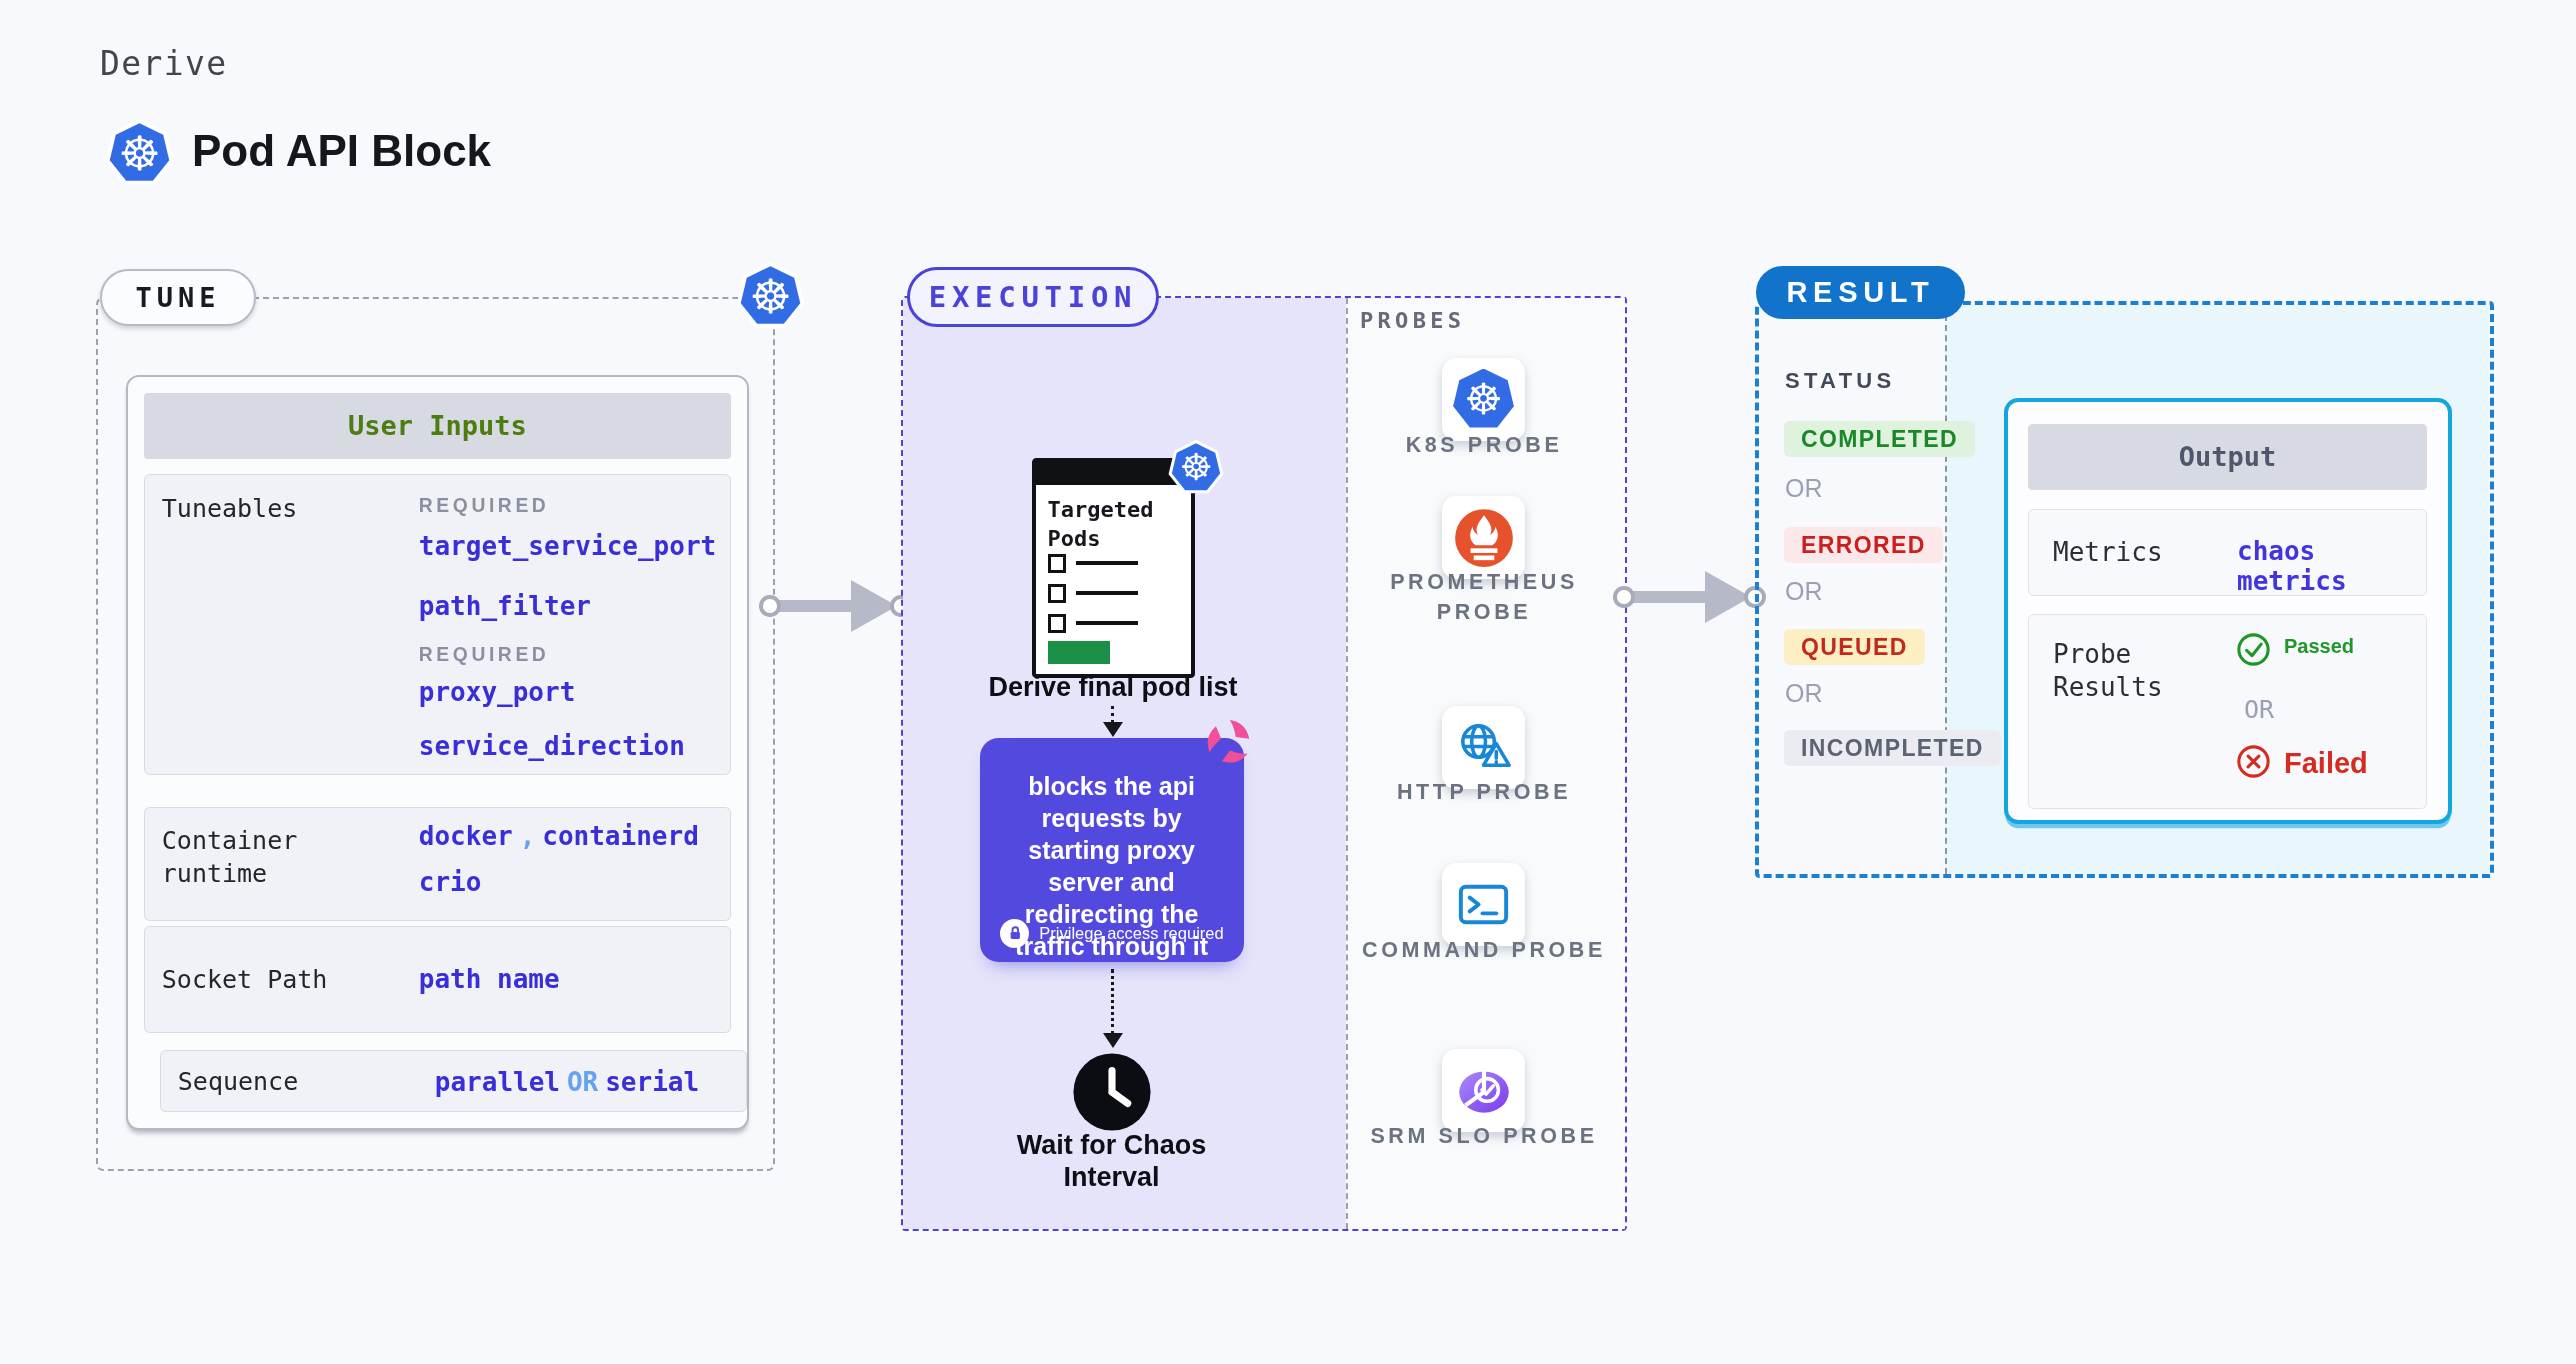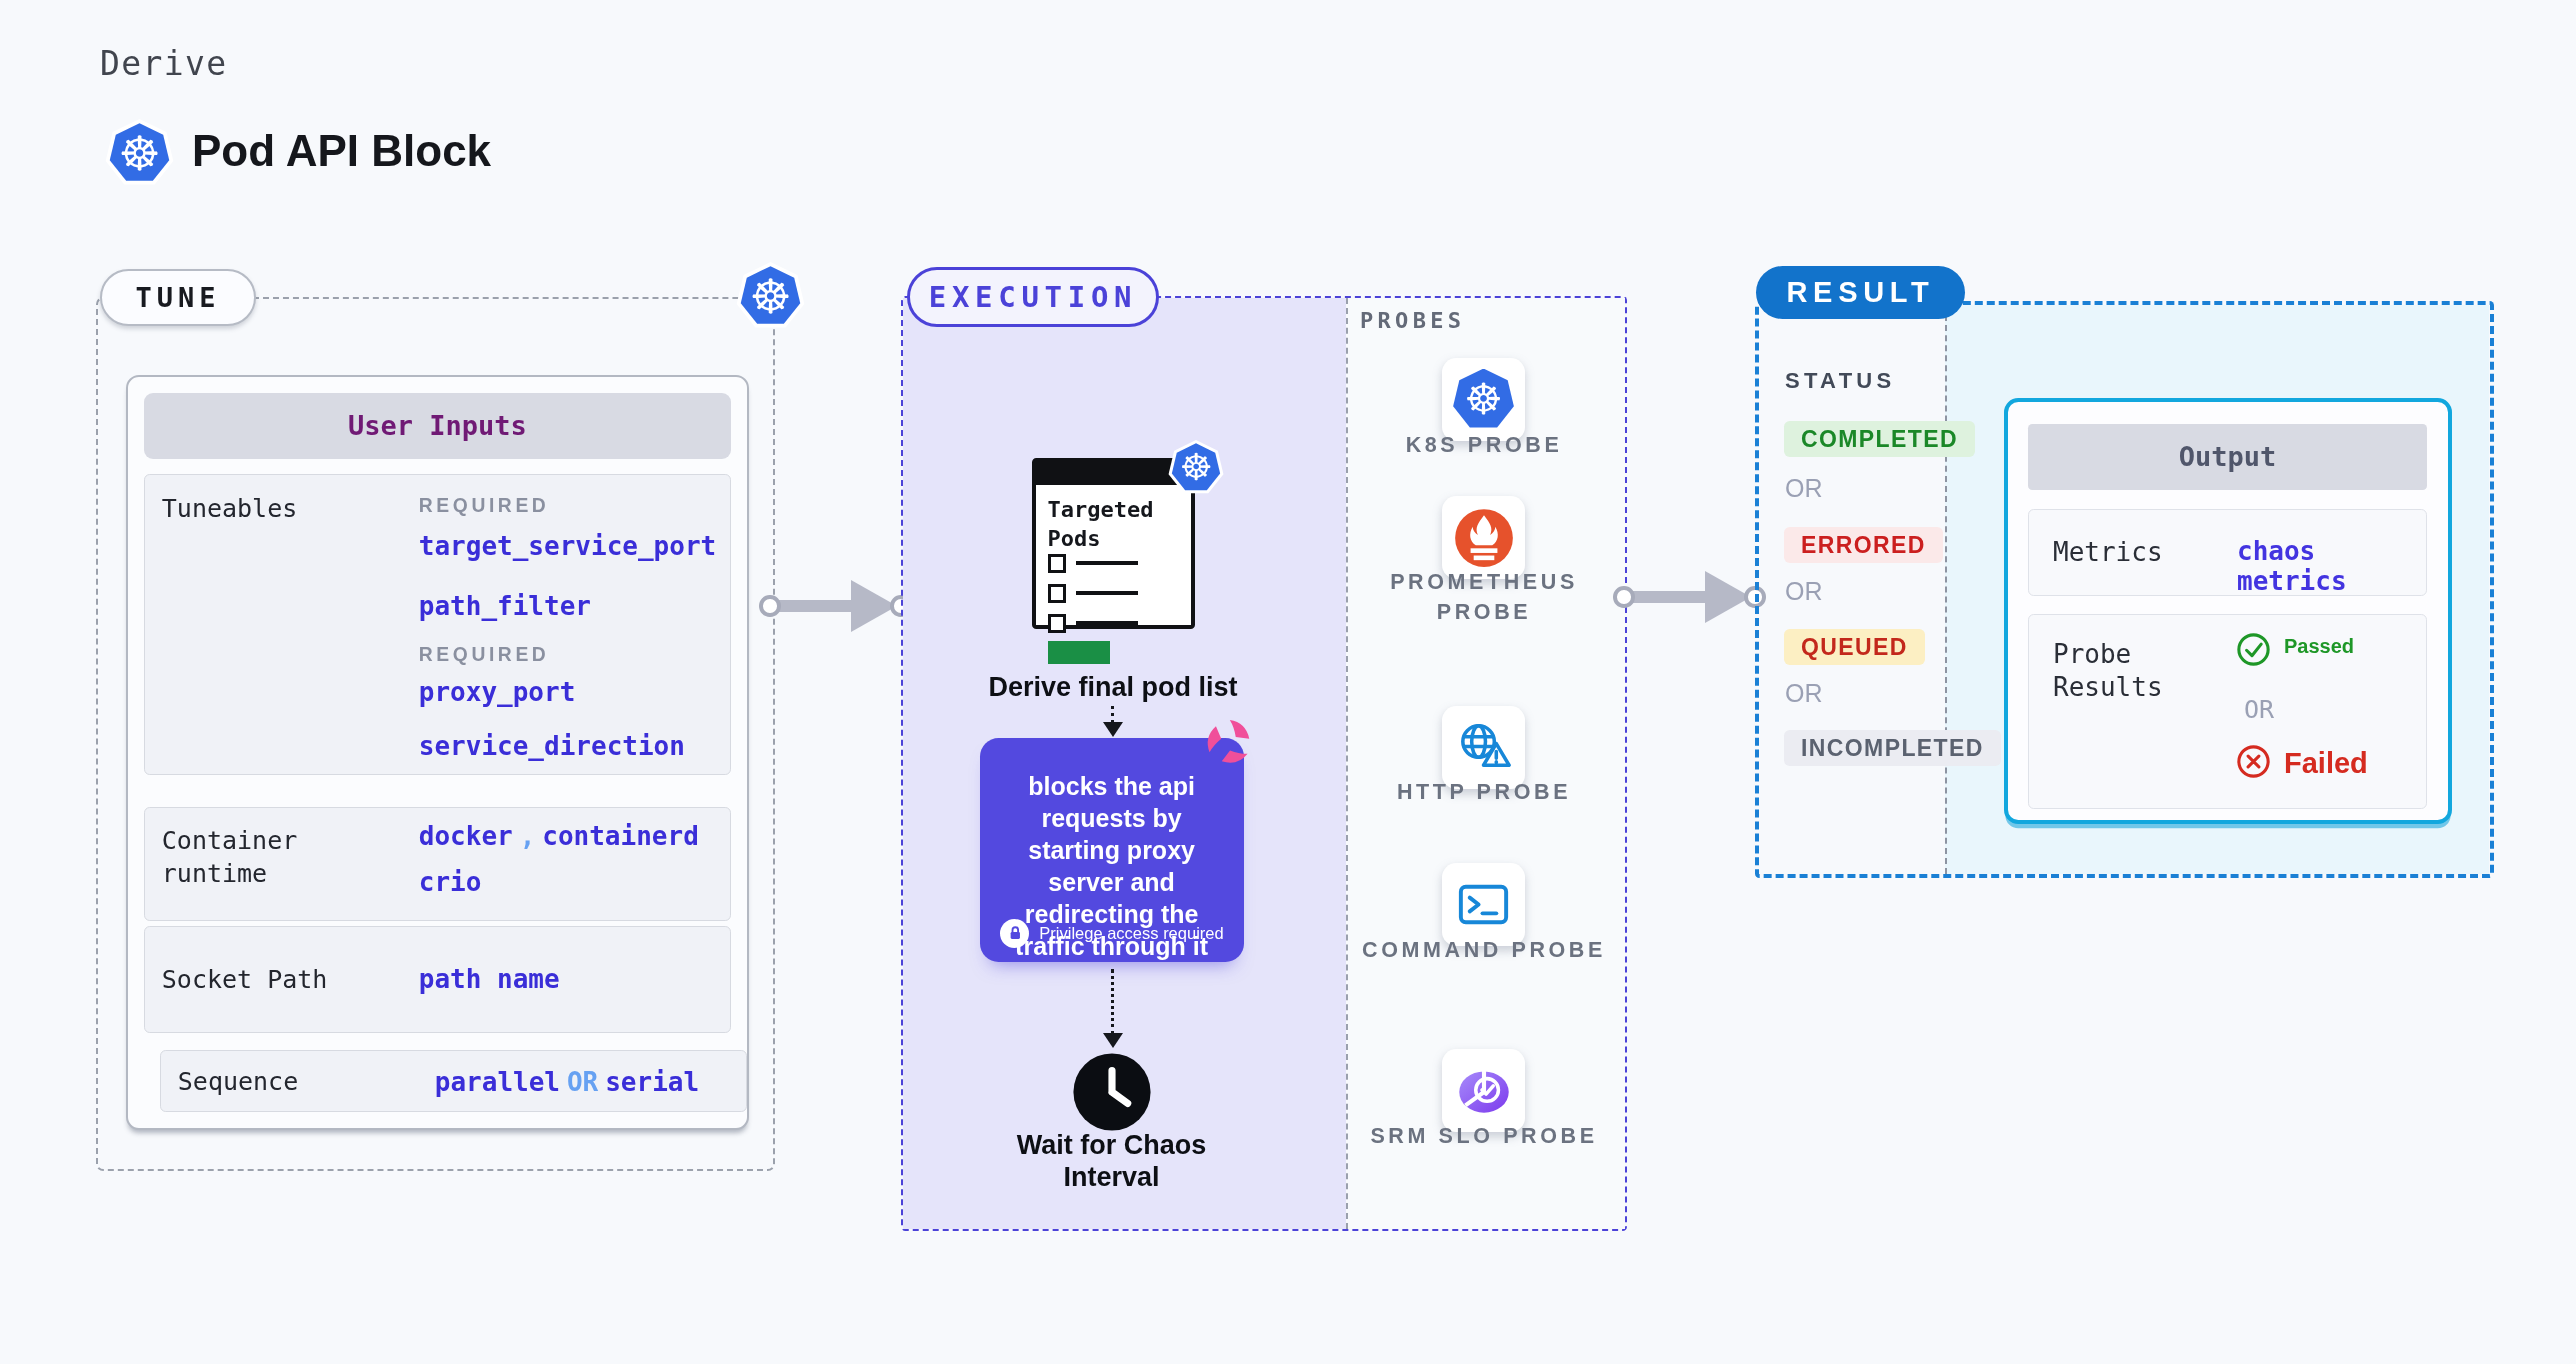--- a/index.html
+++ b/index.html
@@ -31,37 +31,37 @@
   .tune-pill{left:100px;top:269px;width:156px;height:57px;background:#fbfcff;border:2.9px solid #b6bbc5;
              font-size:27px;font-weight:700;letter-spacing:5px;color:#181a20;box-shadow:0 2.9px 4.3px rgba(90,100,120,.25);}
   .exec-pill{left:907px;top:267px;width:252px;height:60px;background:#f3f3fd;border:3.6px solid #4b42d8;
              font-size:29px;font-weight:700;letter-spacing:5.7px;color:#4b42d8;}
   .result-pill{left:1756px;top:266px;width:209px;height:53px;background:#1273cb;border:none;
              font-size:29px;font-weight:700;letter-spacing:5.7px;color:#ffffff;font-family:"Liberation Sans",sans-serif;}
 
   
   .ui-card{left:126px;top:375px;width:619px;height:751px;background:#fbfcfe;border:2.9px solid #b3b8c2;
            border-radius:13px;box-shadow:0 5.7px 5.7px -2.9px rgba(90,100,120,.45);}
-  .ui-header{left:15.8px;top:15.8px;width:587px;height:66px;background:#d8dae3;border-radius:9px;
-             display:flex;align-items:center;justify-content:center;font-size:27px;font-weight:700;color:#701a75;box-sizing:border-box;}
+  .ui-header{left:15.8px;top:15.8px;width:587px;height:66px;background:#d8dae3;border-radius:4px;
+             display:flex;align-items:center;justify-content:center;font-size:27px;font-weight:700;color:#4d7c0f;box-sizing:border-box;}
   .ui-row{left:15.8px;background:#f0f2f7;border:1.4px solid #d7dae1;border-radius:5.7px;width:587px;box-sizing:border-box;}
   .row-label{font-size:25px;color:#23262e;line-height:33px;}
   .grp-head{font-size:19.3px;font-weight:700;letter-spacing:3.6px;color:#8a90a0;font-family:"Liberation Sans",sans-serif;}
   .val{font-size:26px;font-weight:700;color:#3a2ed8;}
   .val-light{color:#66a1f2;}
 
   
   .shaft{background:#b6b9c7;height:11.5px;border-radius:2.1px;}
   .ahead{width:0;height:0;border-top:26px solid transparent;border-bottom:26px solid transparent;border-left:46px solid #b6b9c7;}
   .node{width:21.5px;height:21.5px;border-radius:50%;background:#ffffff;border:4.3px solid #a7abba;box-sizing:border-box;}
   .vdot{width:0;border-left:3.6px dotted #15171c;}
   .vdot-head{width:0;height:0;border-left:10px solid transparent;border-right:10px solid transparent;border-top:15.8px solid #15171c;}
 
   
-  .pods-card{left:1032px;top:458px;width:163px;height:171px;background:#ffffff;border:4.3px solid #101114;border-radius:4.3px;box-sizing:border-box;}
+  .pods-card{left:1032px;top:458px;width:163px;height:220px;background:#ffffff;border:4.3px solid #101114;border-radius:4.3px;box-sizing:border-box;}
   .pods-bar{left:-0.7px;top:-0.7px;width:156px;height:24px;background:#101114;}
   .pods-title{left:11.5px;top:33px;font-size:22px;font-weight:700;color:#15171c;line-height:29px;}
   .cb{width:18.6px;height:18.6px;border:3.6px solid #101114;box-sizing:border-box;background:#fff;}
   .cb-line{width:62px;height:4.3px;background:#101114;margin-top:7.2px;margin-left:10px;}
   .green-bar{left:11.5px;top:179px;width:62px;height:23px;background:#1a8f45;}
 
   .derive-label{left:966px;top:672px;width:294px;text-align:center;font-size:27px;font-weight:700;color:#0d0f14;}
 
   
   .purple-card{left:980px;top:738px;width:264px;height:224px;background:#5349df;border-radius:18.6px;

